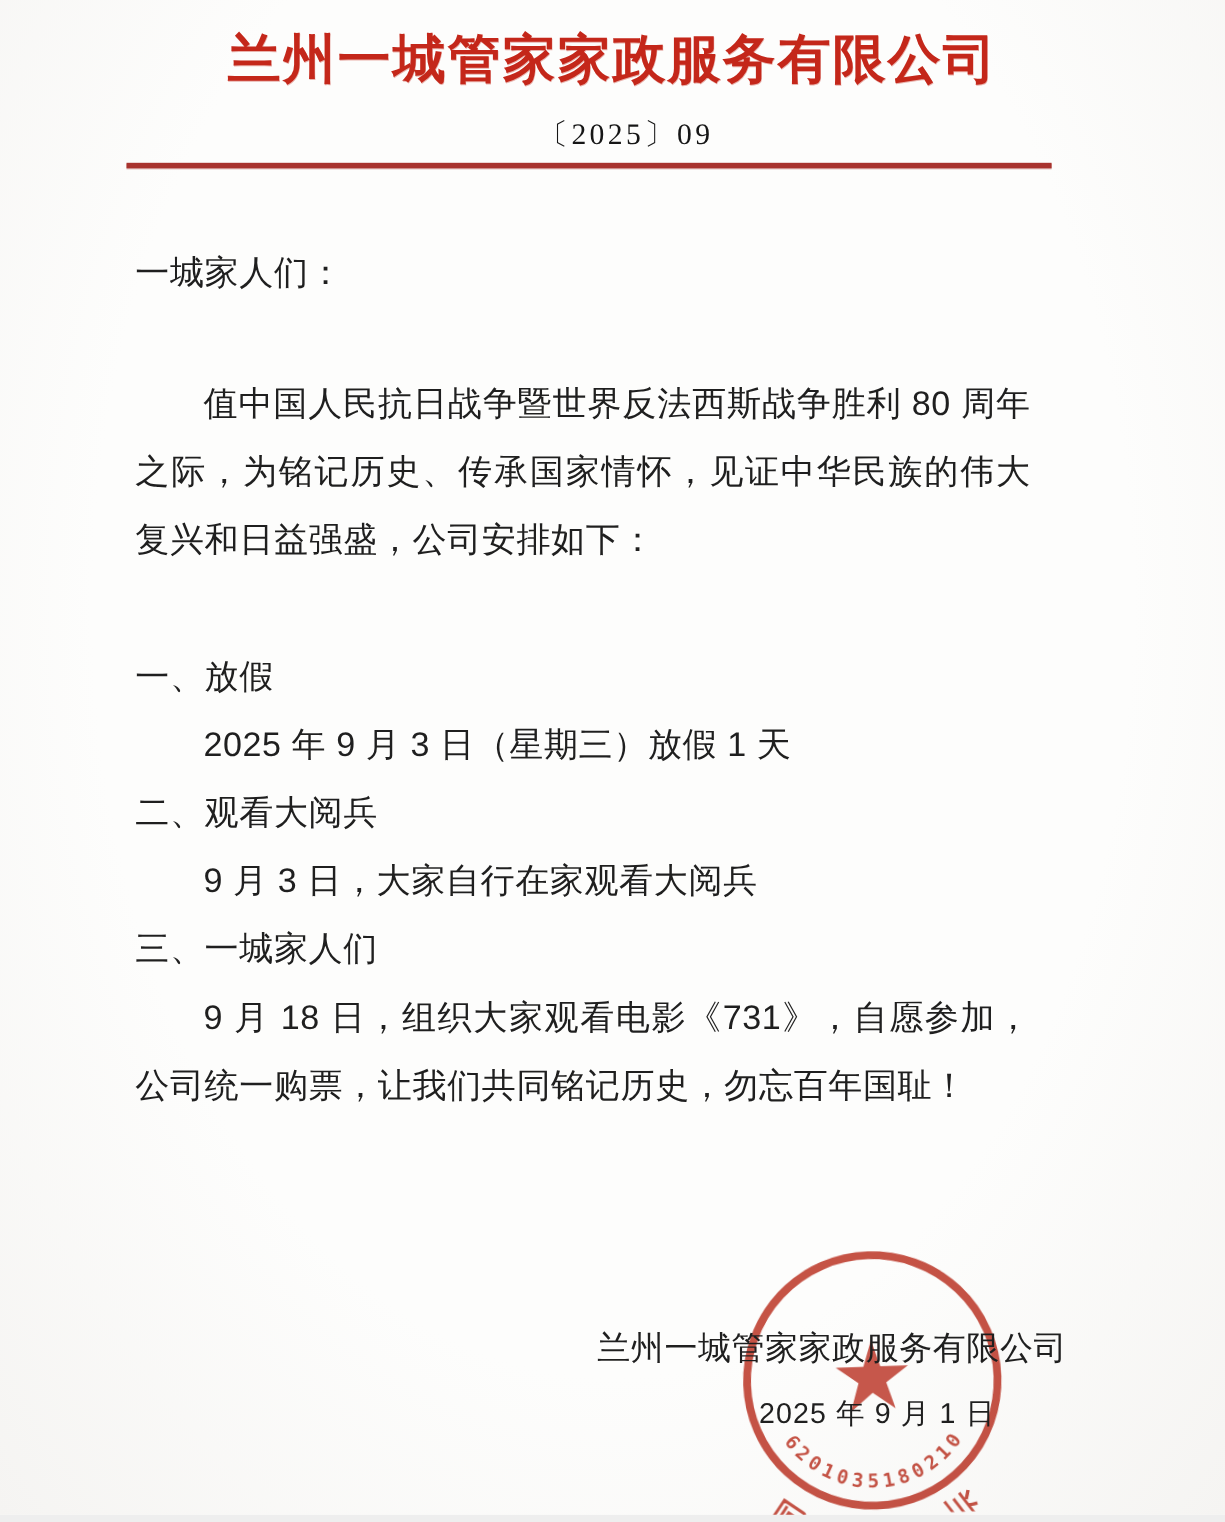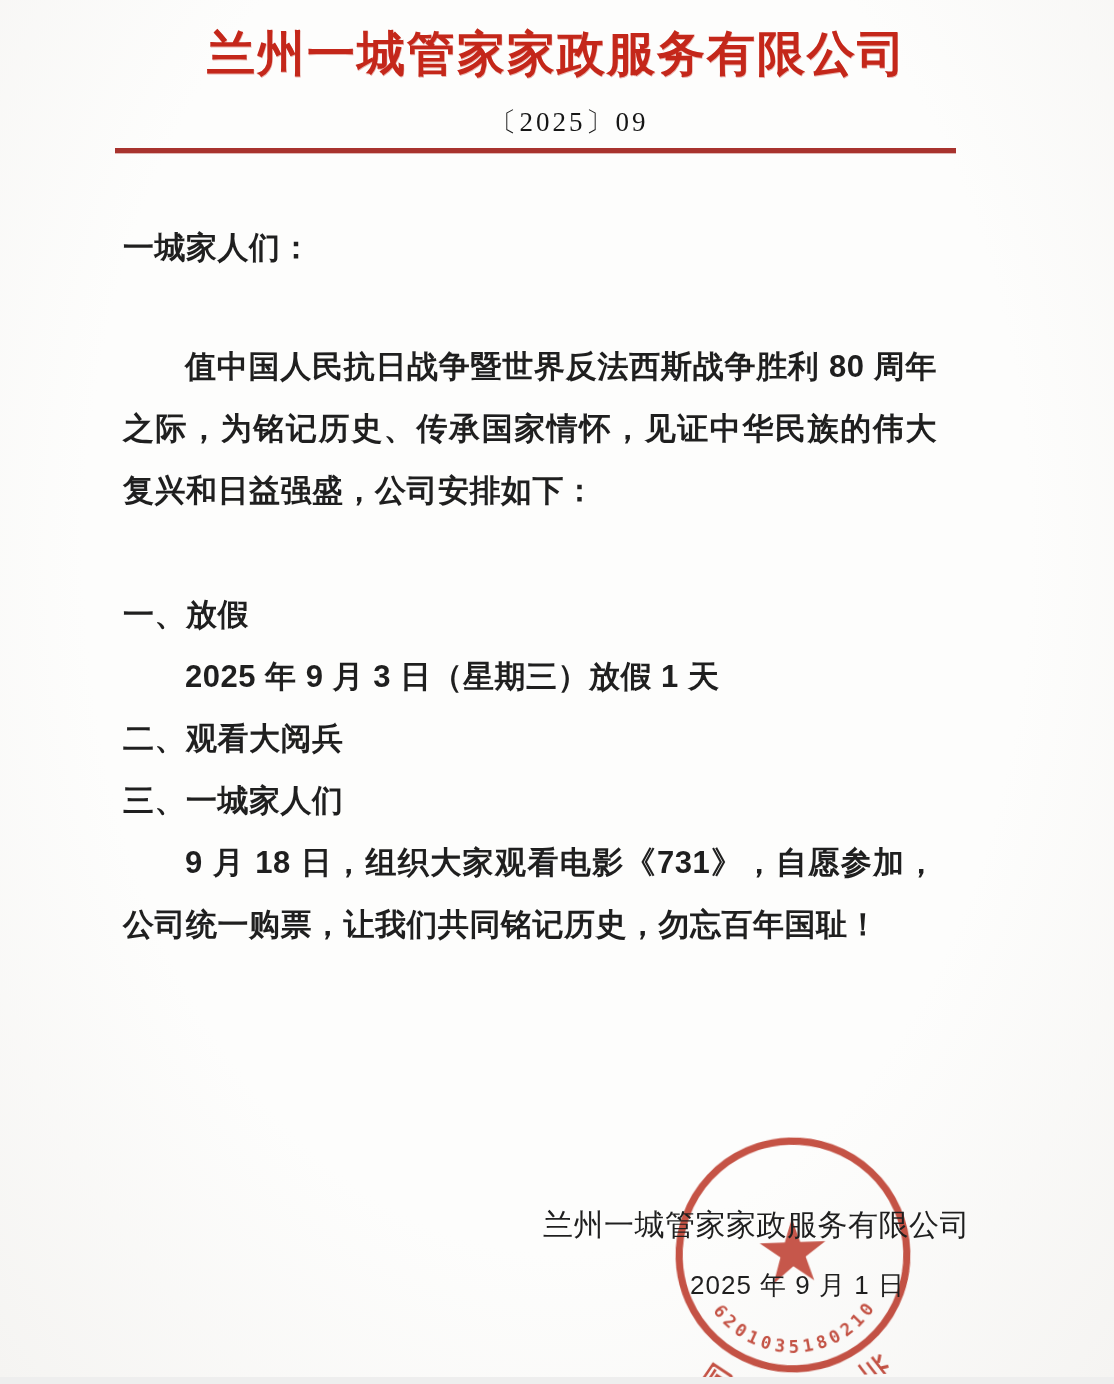--- a/index.html
+++ b/index.html
@@ -48,21 +48,21 @@
     width: 841px; height: 5px;
     background: var(--rule-red);
     box-shadow: 0 1px 0 rgba(168,51,46,0.35);
   }
   .content {
     position: absolute;
     left: 123px; top: 217px;
     width: 814px;
     font-size: 31px;
     line-height: 62px;
-    font-weight: 700;
+    font-weight: 400;
     text-align: justify;
     letter-spacing: 0.5px;
   }
   .salutation { }
   .intro-paragraph {
     margin-top: 57px;
     text-indent: 2em;
   }
   .sections { margin-top: 62px; }
   .section-heading { }
@@ -115,20 +115,21 @@
 
     <p class="intro-paragraph" style="margin:57px 0 0 0;">值中国人民抗日战争暨世界反法西斯战争胜利 80 周年之际，为铭记历史、传承国家情怀，见证中华民族的伟大复兴和日益强盛，公司安排如下：</p>
 
     <div class="sections">
       <div class="section">
         <div class="section-heading">一、放假</div>
         <p class="section-body" style="margin:0;">2025 年 9 月 3 日（星期三）放假 1 天</p>
       </div>
       <div class="section">
         <div class="section-heading">二、观看大阅兵</div>
+        <p class="section-body" style="margin:0;">9 月 3 日，大家自行在家观看大阅兵</p>
       </div>
       <div class="section">
         <div class="section-heading">三、一城家人们</div>
         <p class="section-body" style="margin:0;">9 月 18 日，组织大家观看电影《731》，自愿参加，公司统一购票，让我们共同铭记历史，勿忘百年国耻！</p>
       </div>
     </div>
   </div>
 
   <div class="signature-company">兰州一城管家家政服务有限公司</div>
 

